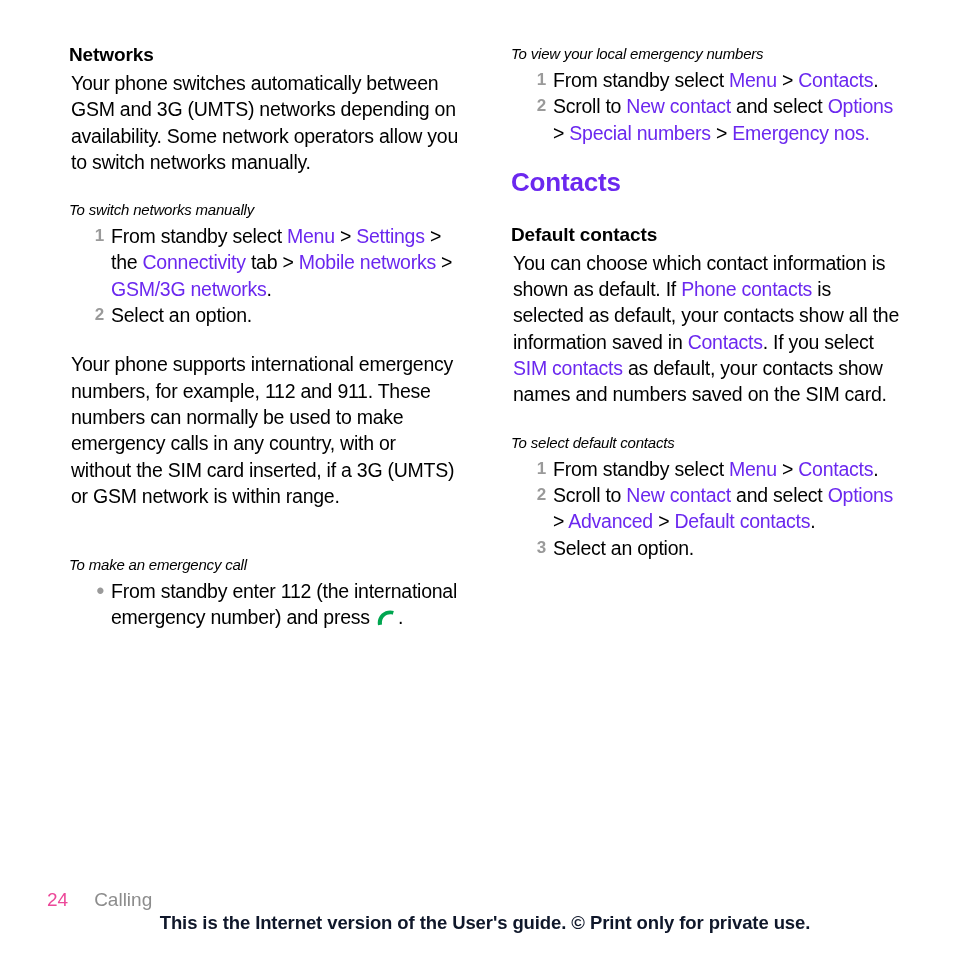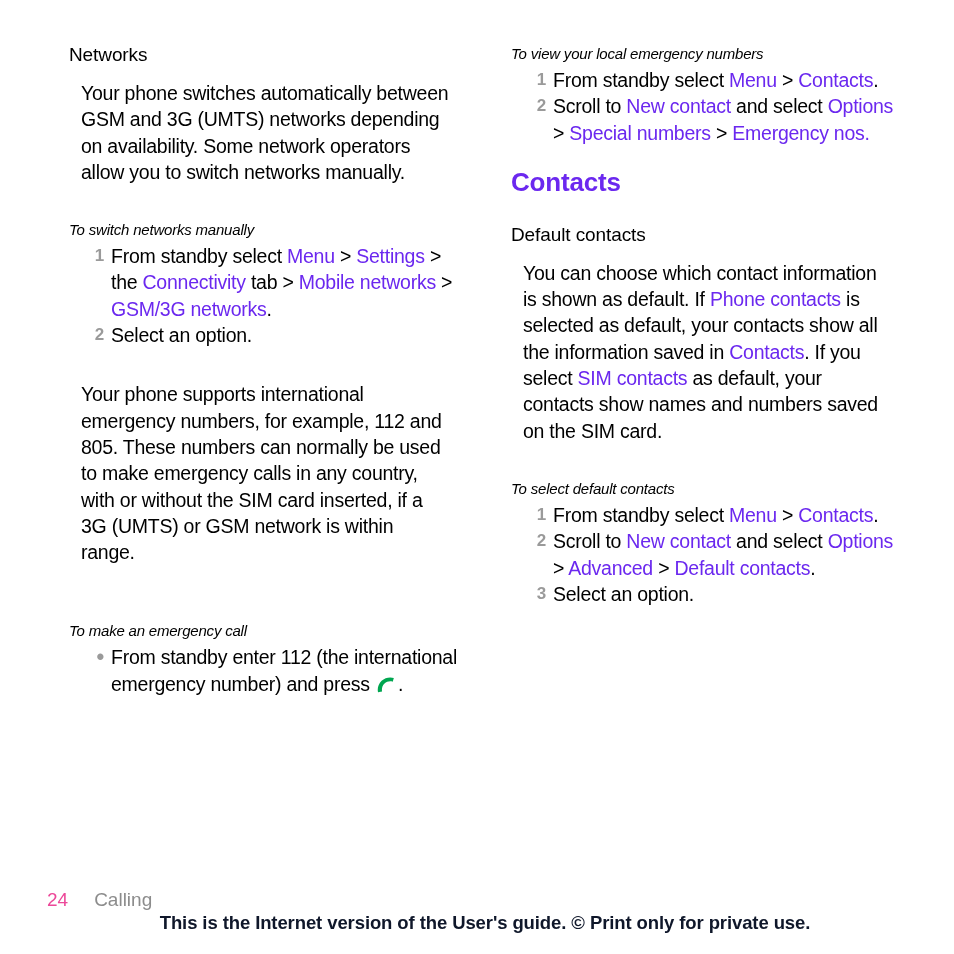--- a/index.html
+++ b/index.html
@@ -25,21 +25,21 @@
     position: absolute;
     top: 42px;
     width: 392px;
   }
   .col-left  { left: 69px; }
   .col-right { left: 511px; }
 
   
   .h2 {
     font-size: 19px;
-    font-weight: normal;
+    font-weight: bold;
     line-height: 26px;
     margin: 0 0 1px 0;
     letter-spacing: -0.1px;
   }
   .h1 {
     font-size: 26px;
     font-weight: bold;
     line-height: 31px;
     margin: 0 0 3px 0;
     letter-spacing: -0.2px;
@@ -48,21 +48,21 @@
     font-size: 15px;
     font-weight: normal;
     font-style: italic;
     line-height: 23px;
     margin: 0 0 2px 0;
     letter-spacing: -0.2px;
   }
   p.body {
     font-size: 19.5px;
     line-height: 26.3px;
-    margin: 12px;
+    margin: 2px;
     letter-spacing: -0.25px;
   }
   .spacer-lg { height: 21px; }
 
   a.lnk, .lnk {
     text-decoration: none;
   }
 
   
   ol.steps, ul.steps {
@@ -177,21 +177,21 @@
     <div class="h-task">To switch networks manually</div>
 
     <ol class="steps">
         <li class="step"><span class="marker" style="color: rgb(154, 154, 154);">1</span><span>From standby select <span class="lnk" style="color: rgb(107, 40, 239);">Menu</span> &gt; <span class="lnk" style="color: rgb(107, 40, 239);">Settings</span> &gt; the <span class="lnk" style="color: rgb(107, 40, 239);">Connectivity</span> tab &gt; <span class="lnk" style="color: rgb(107, 40, 239);">Mobile networks</span> &gt; <span class="lnk" style="color: rgb(107, 40, 239);">GSM/3G networks</span>.</span></li>
         <li class="step"><span class="marker" style="color: rgb(154, 154, 154);">2</span><span>Select an option.</span></li>
       </ol>
 
     <div class="spacer-lg"></div>
 
 
-    <p class="body">Your phone supports international emergency numbers, for example, 112 and 805. These numbers can normally be used to make emergency calls in any country, with or without the SIM card inserted, if a 3G (UMTS) or GSM network is within range.</p>
+    <p class="body">Your phone supports international emergency numbers, for example, 112 and 911. These numbers can normally be used to make emergency calls in any country, with or without the SIM card inserted, if a 3G (UMTS) or GSM network is within range.</p>
 
     <div class="spacer-lg"></div>
 
 
     <div class="spacer-lg"></div>
 
     <div class="h-task">To make an emergency call</div>
 
     <ul class="steps">
         <li class="step"><span class="marker bullet" style="color: rgb(154, 154, 154);">•</span><span>From standby enter 112 (the international emergency number) and press <svg viewBox="0 0 22 17" class="call-icon">

